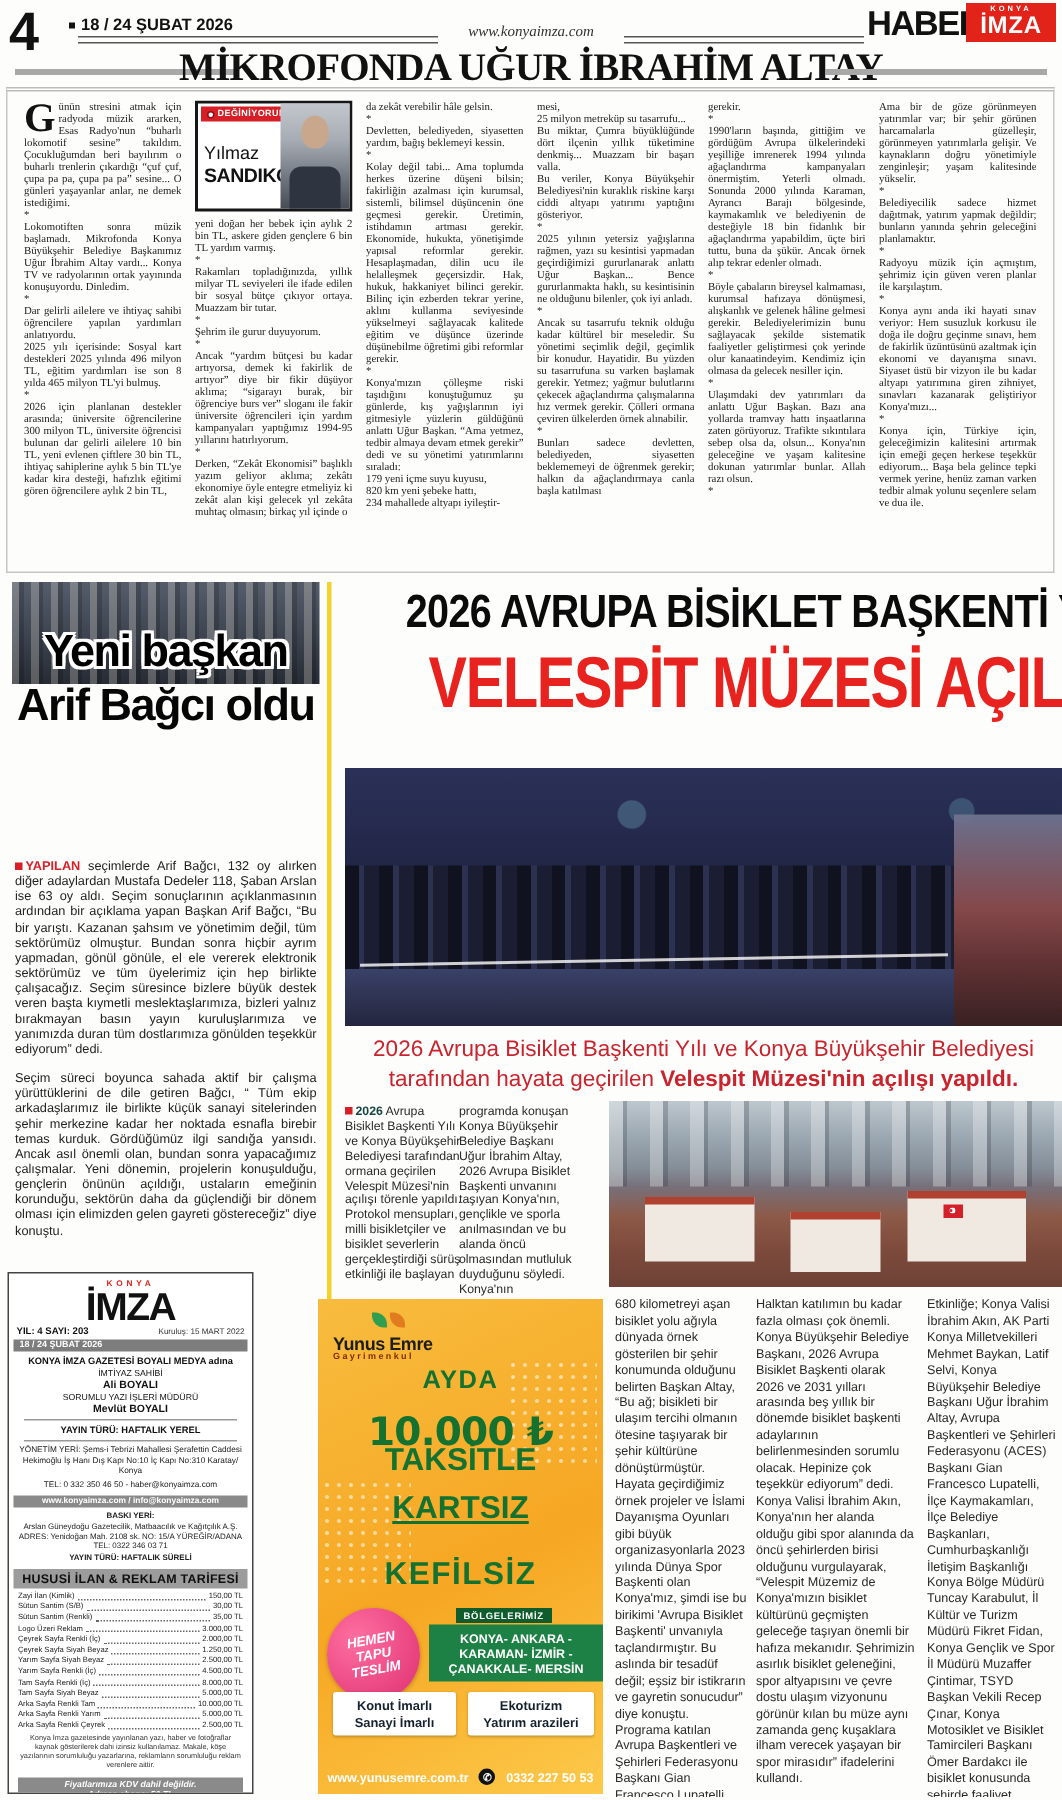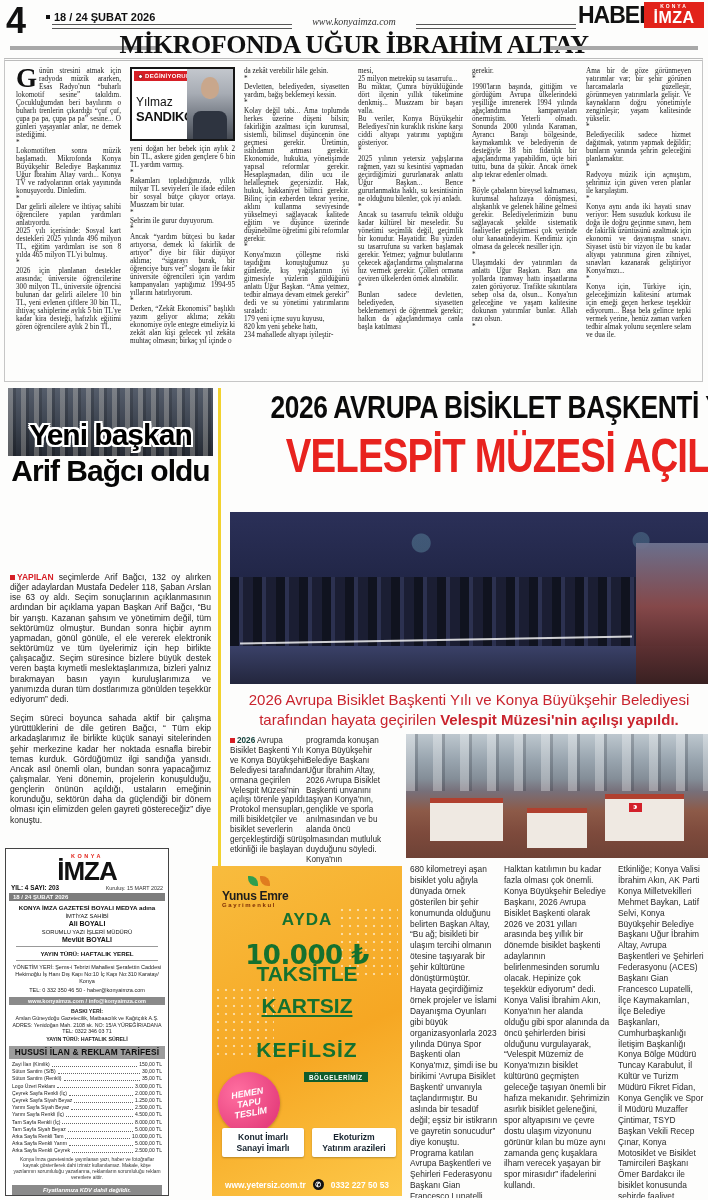--- a/index.html
+++ b/index.html
@@ -425,28 +425,30 @@
     </div>
     <div class="ad-line ad-l1">AYDA</div>
     <div class="ad-line ad-l2">10.000 ₺</div>
     <div class="ad-line ad-l3">TAKSİTLE</div>
     <div class="ad-line ad-l4">KARTSIZ</div>
     <div class="ad-line ad-l5">KEFİLSİZ</div>
     <div class="ad-badge">HEMEN
 TAPU
 TESLİM</div>
     <div class="ad-regtab">BÖLGELERİMİZ</div>
+    <div class="ad-regions">KONYA- ANKARA -KARAMAN- İZMİR -
+ÇANAKKALE- MERSİN</div>
     <div class="ad-ribbon ad-r1">
       <div>Konut İmarlı</div>
       <div>Sanayi İmarlı</div>
     </div>
     <div class="ad-ribbon ad-r2">
       <div>Ekoturizm</div>
       <div>Yatırım arazileri</div>
     </div>
     <div class="ad-bottom">
-      <span>www.yetersiz.com.tr</span>
+      <span>www.yunusemre.com.tr</span>
       <span class="ad-phoneicon">✆</span>
       <span>0332 227 50 53</span>
     </div>
   </div>
 
 </div>
 
 </body></html>

